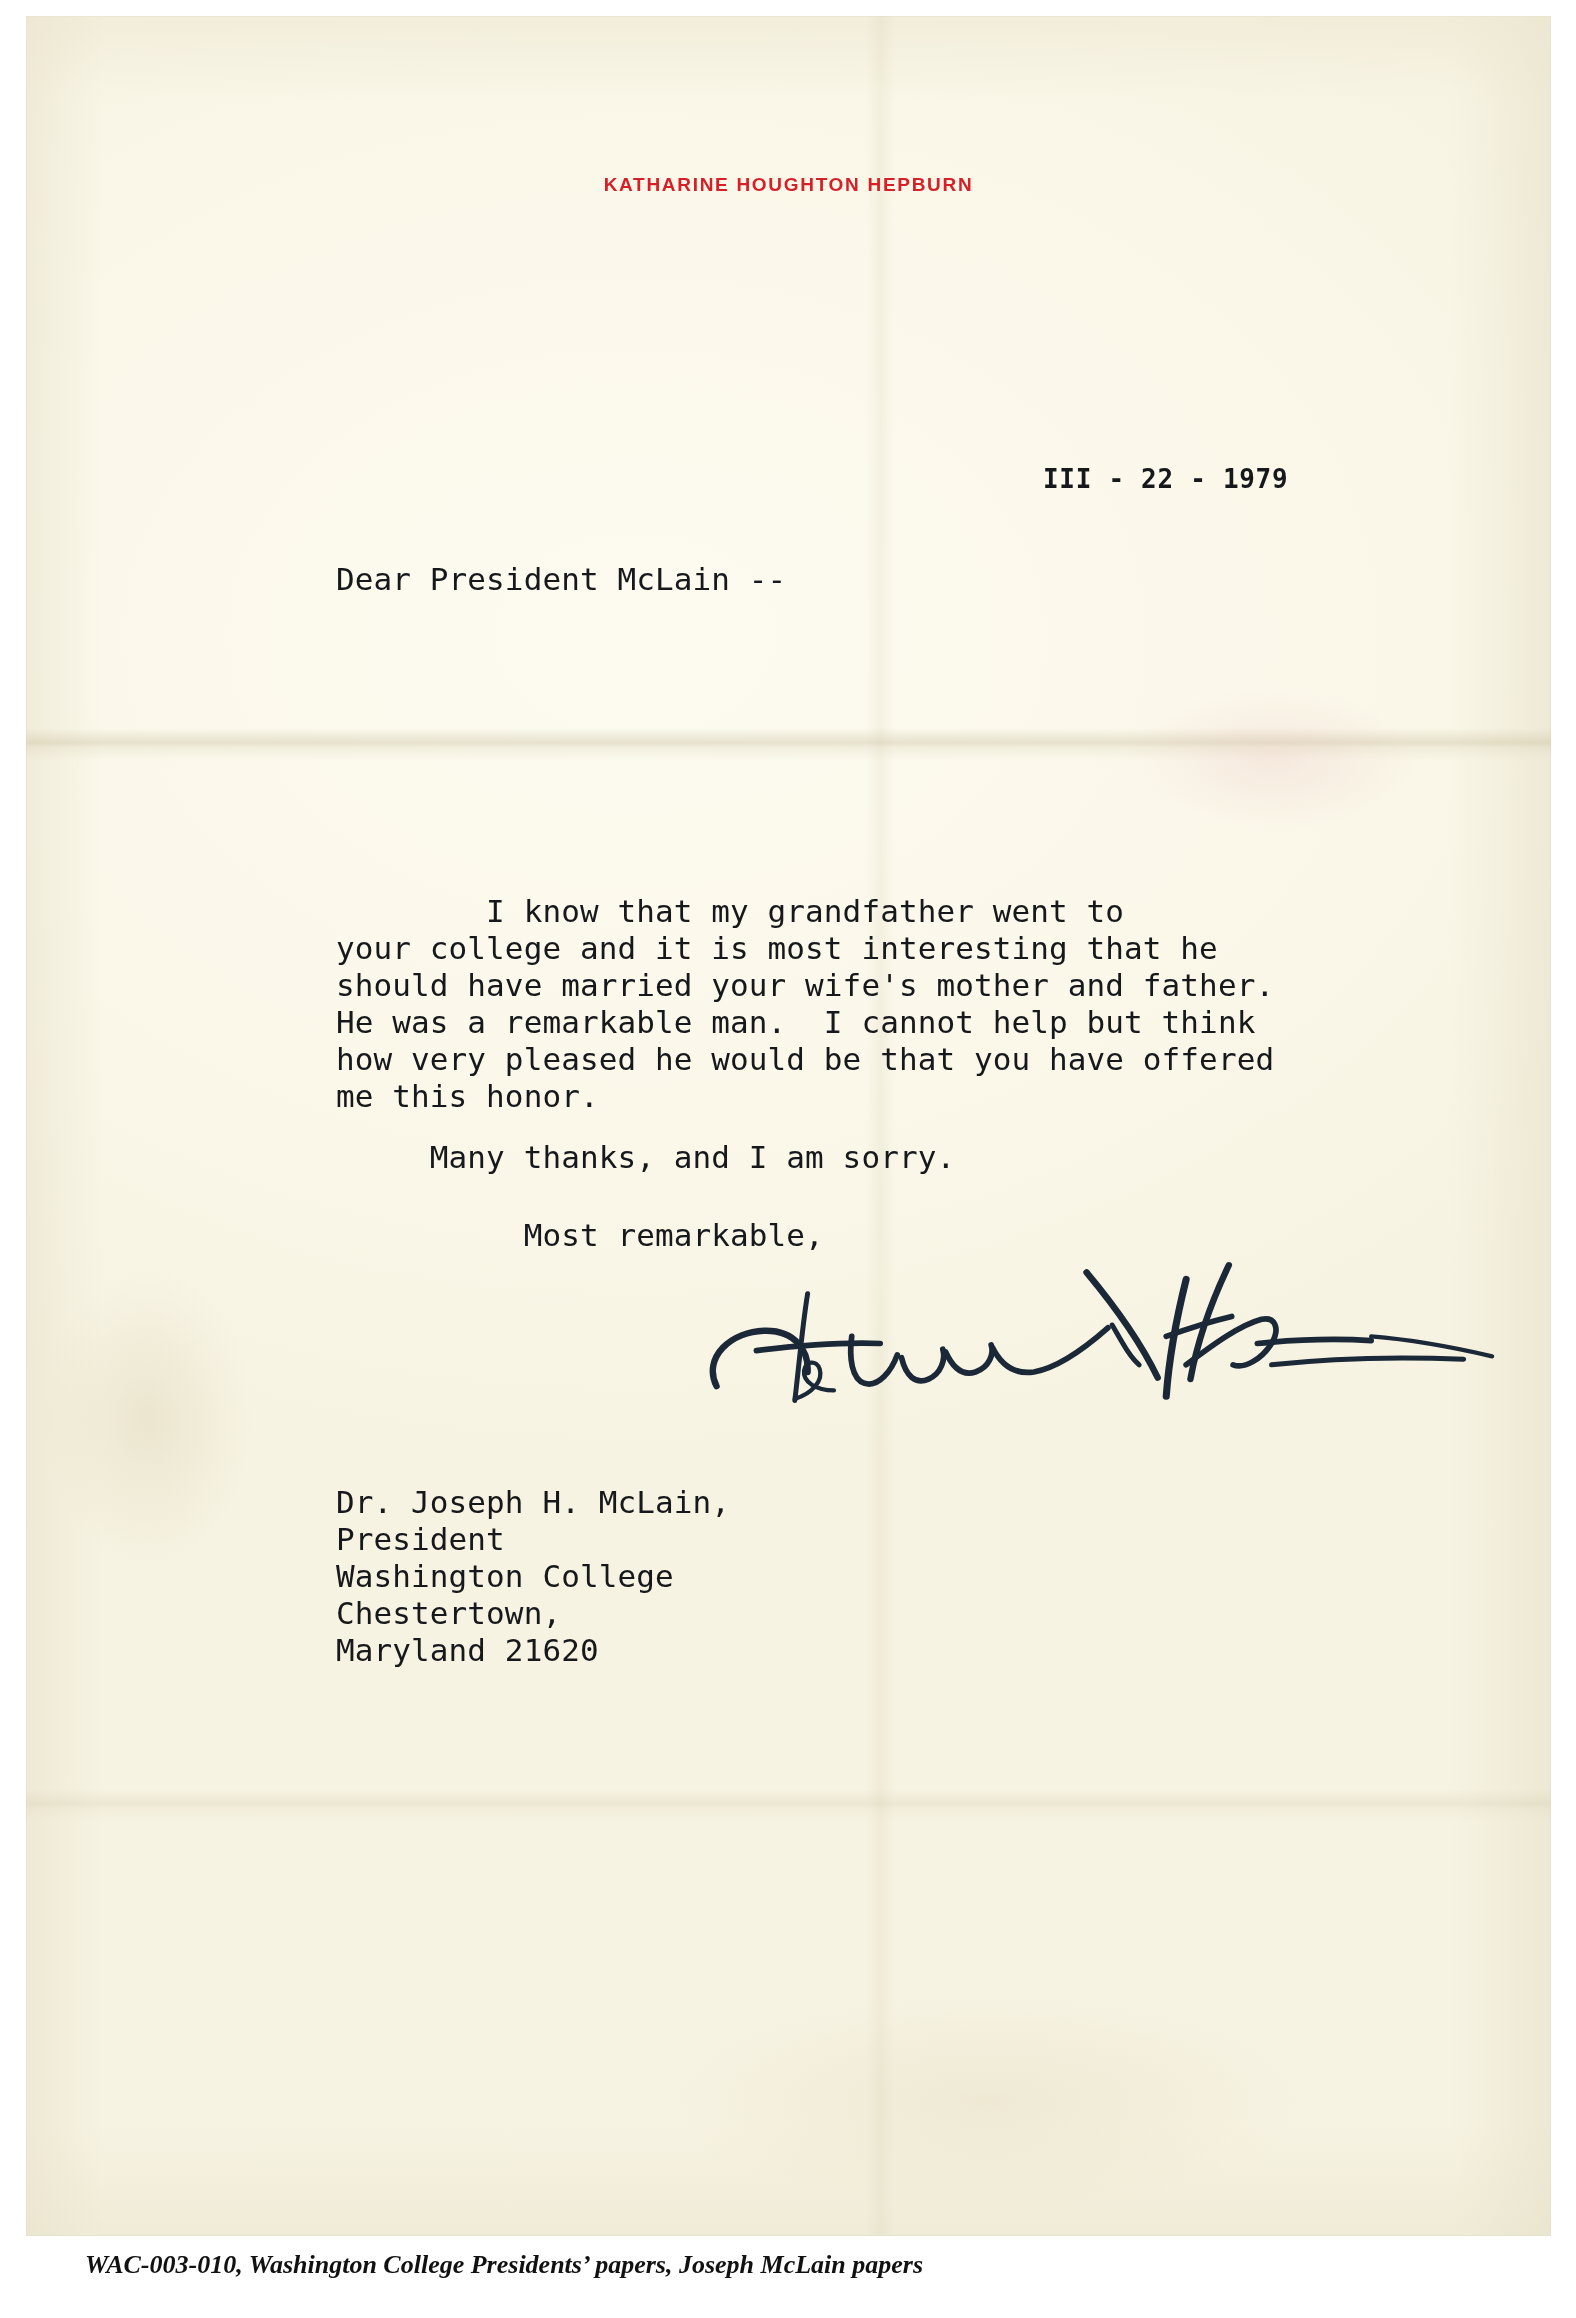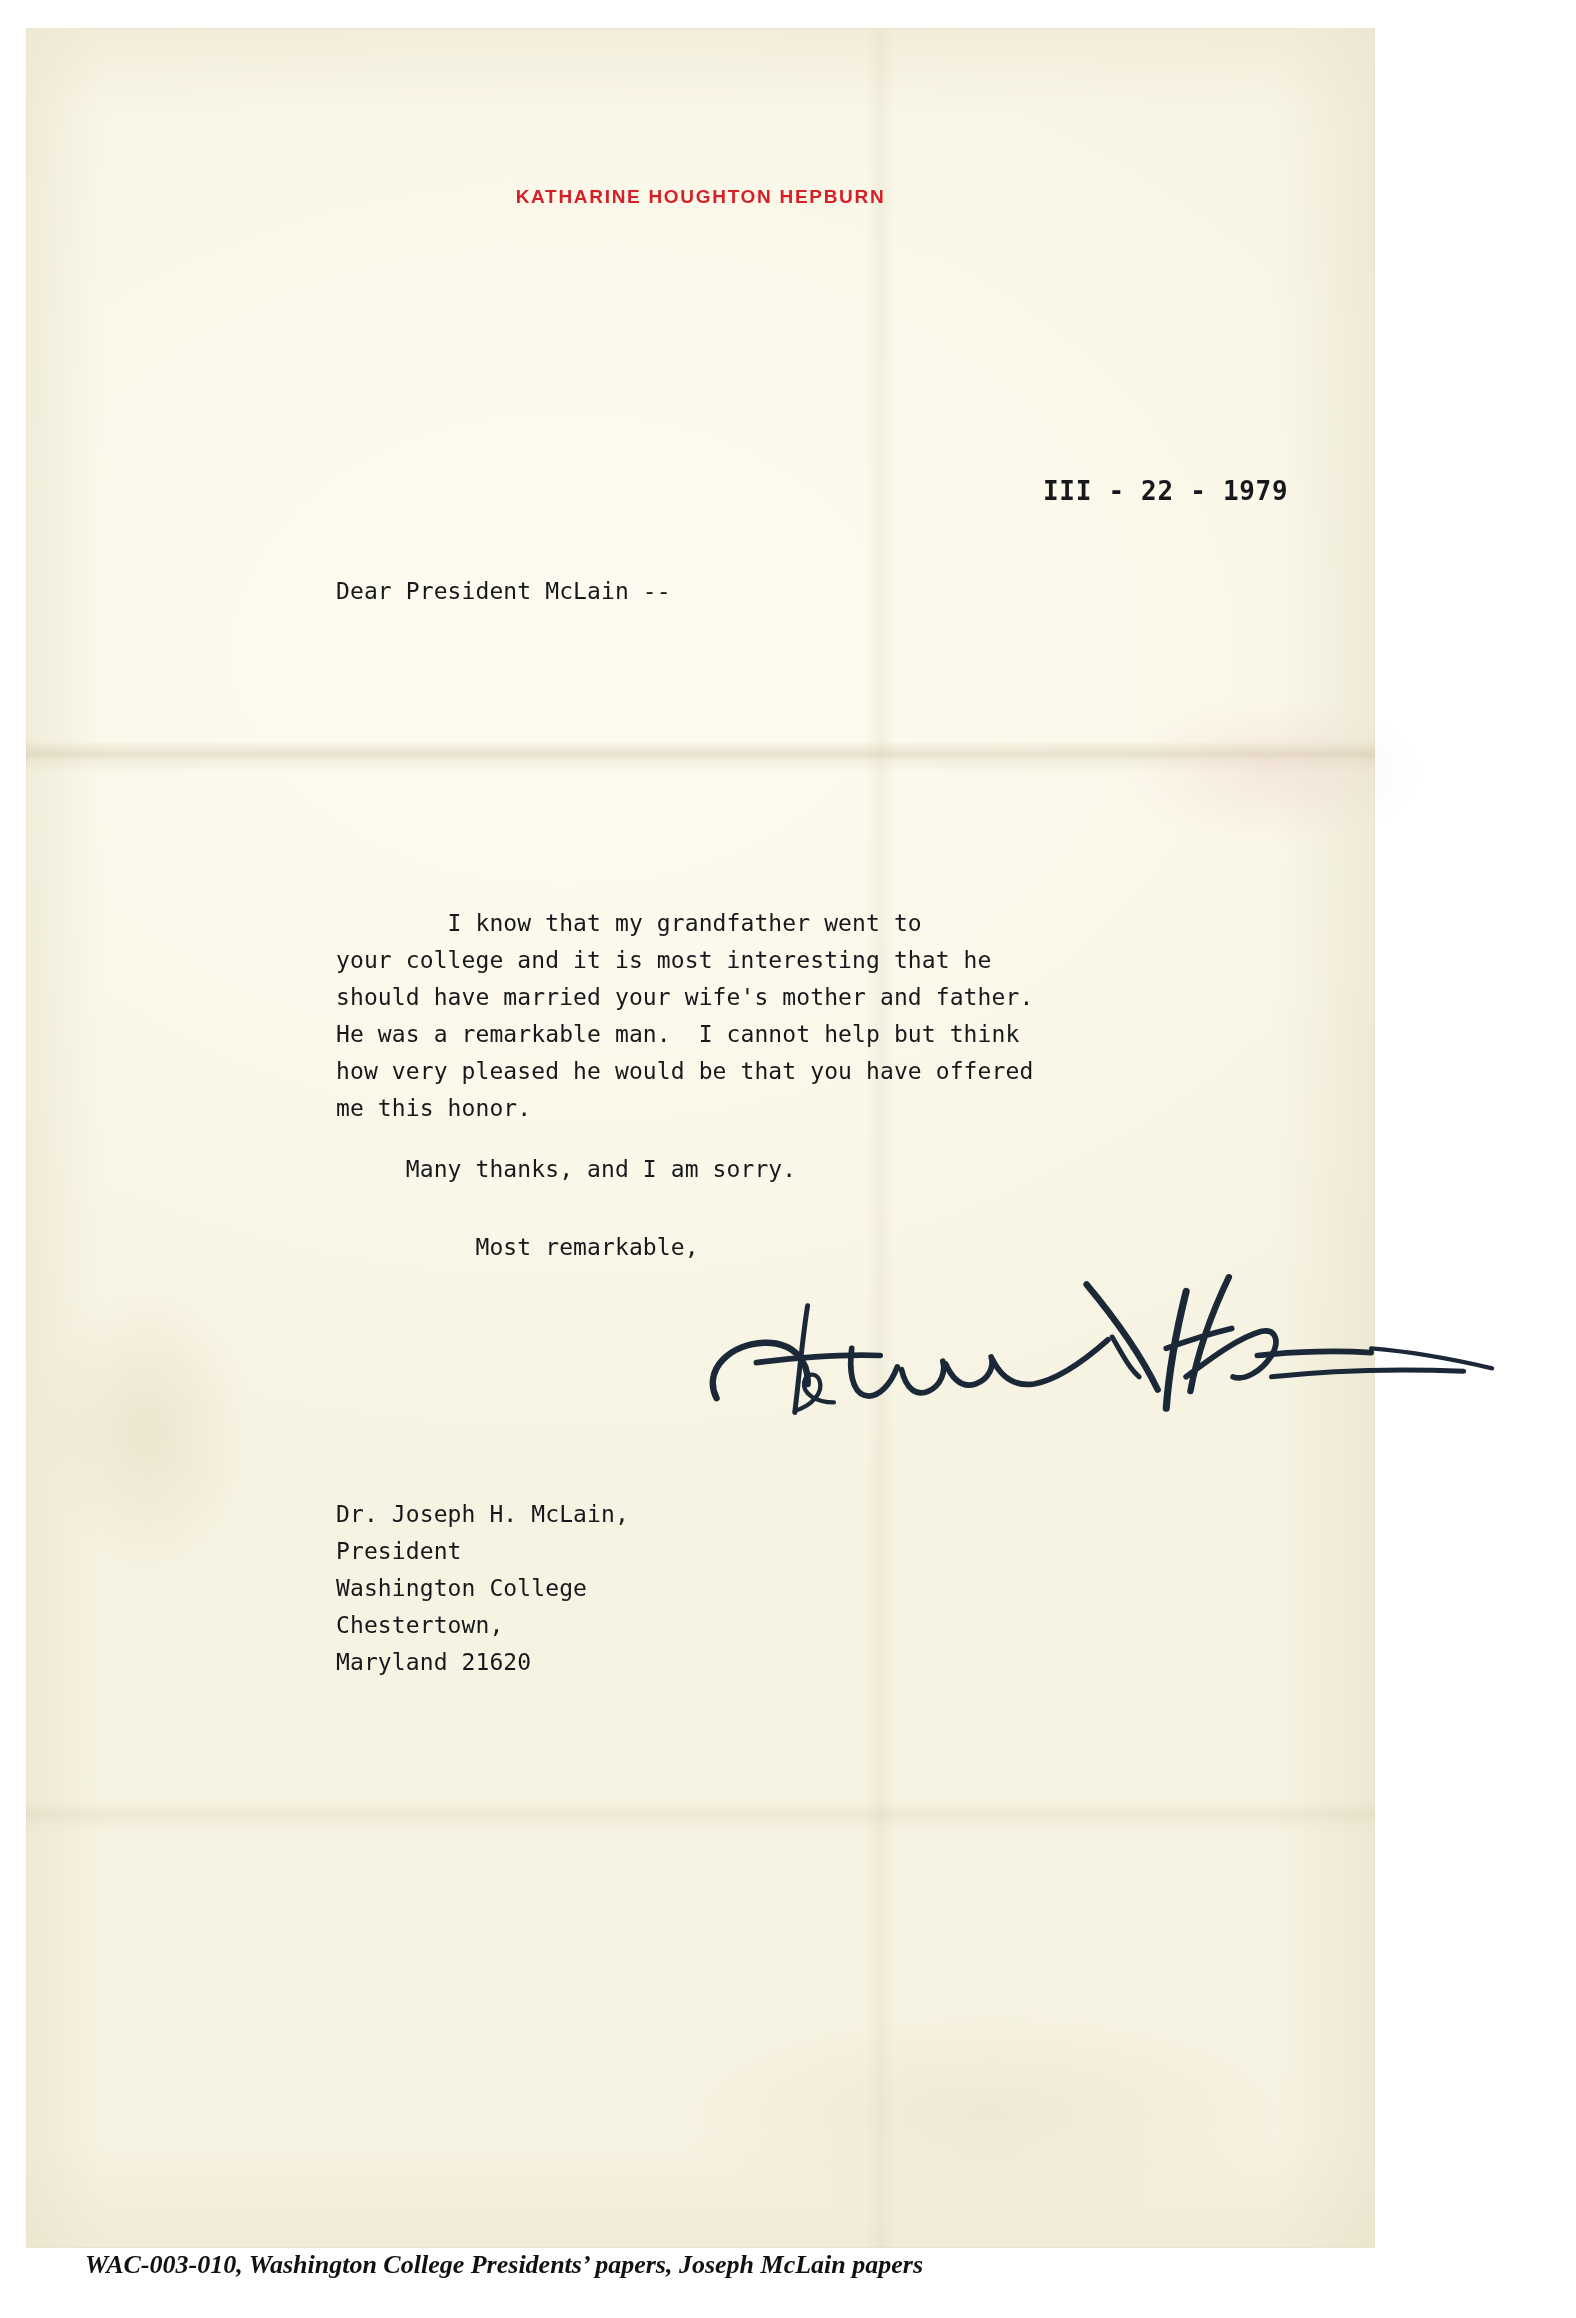--- a/index.html
+++ b/index.html
@@ -18,22 +18,22 @@
     position: relative;
     width: 1576px;
     height: 2319px;
     background: #ffffff;
   }
 
   
   #sheet {
     position: absolute;
     left: 26px;
-    top: 28px;
-    width: 1349px;
+    top: 16px;
+    width: 1525px;
     height: 2220px;
     background:
       radial-gradient(ellipse 1210px 854px at 40% 28%, #fdfbf0 0%, #fbf8ea 55%, #f7f3e2 100%);
     box-shadow: 0 0 0 0.7px #e8e4d2 inset;
   }
 
   
   .paper-shade-a {
     position: absolute;
     left: 0; top: 0; right: 0; bottom: 0;
@@ -76,21 +76,21 @@
     font-size: 19px;
     letter-spacing: 1.7px;
     color: #d61f26;
     white-space: nowrap;
   }
 
   
   .tw {
     font-family: "DejaVu Sans Mono", monospace;
     color: #16181c;
-    font-size: 23px;
+    font-size: 31px;
     line-height: 37px;
     letter-spacing: 0.1px;
     white-space: pre;
   }
 
   #date-line {
     position: absolute;
     left: 1017px;
     top: 445px;
     font-size: 26px;

